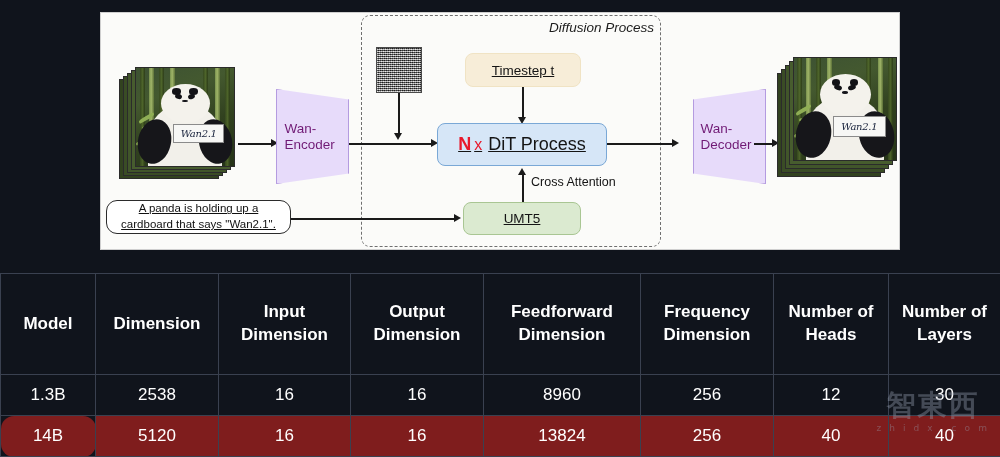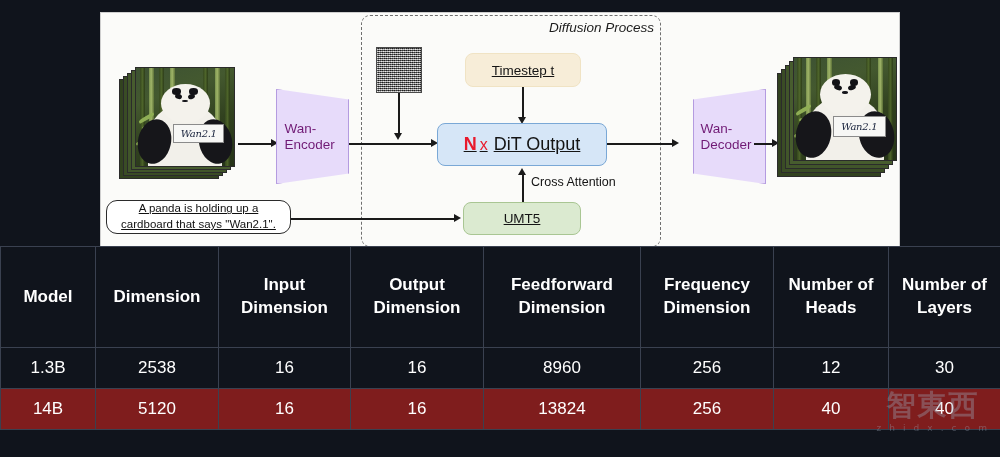--- a/index.html
+++ b/index.html
@@ -197,21 +197,21 @@
   .edge-label {
     position: absolute;
     font-size: 12.5px;
     color: #141414;
     white-space: nowrap;
   }
 
   
   #spec-table {
     position: absolute;
-    left: 0; top: 246px;
+    left: 0; top: 273px;
     width: 1000px;
     border-collapse: collapse;
     table-layout: fixed;
   }
   #spec-table th, #spec-table td {
     border: 1px solid #3a4150;
     color: #ffffff;
     text-align: center;
     font-family: "Liberation Sans", sans-serif;
   }
@@ -223,21 +223,21 @@
     padding: 4px 6px;
     background: #10141c;
   }
   #spec-table td {
     height: 41px;
     font-size: 17px;
     font-weight: 400;
     background: #10141c;
     padding: 0 8px;
   }
-  #spec-table td.first { text-align: center; }
+  #spec-table td.first { text-align: center; border-radius: 13px; }
   #spec-table tr.row-a td { background: #10141c; }
   #spec-table tr.row-b td { background: #7f1d1d; }
 
   
   #watermark {
     position: absolute;
     right: 1px; bottom: 12px;
     width: 132px; height: 54px;
     opacity: .38;
     pointer-events: none;
@@ -325,21 +325,21 @@
 
     <div class="rbox timestep" style="left:364px; top:40px; width:116px; height:34px;">
       <span>Timestep t</span>
     </div>
     <div class="arrow-v" style="left:421px; top:74px; height:32px;"></div>
     <div class="head down" style="left:417px; top:104px;"></div>
 
     <div class="rbox dit" style="left:336px; top:110px; width:170px; height:43px;">
       <span class="n-red">N</span>
       <span class="x-red">x</span>
-      <span>DiT Output</span>
+      <span>DiT Process</span>
     </div>
 
     <div class="arrow-v" style="left:421px; top:160px; height:40px;"></div>
     <div class="head up" style="left:417px; top:155px;"></div>
     <div class="edge-label" style="left:430px; top:162px;">Cross Attention</div>
 
     <div class="rbox umt5" style="left:362px; top:189px; width:118px; height:33px;">
       <span>UMT5</span>
     </div>
 

